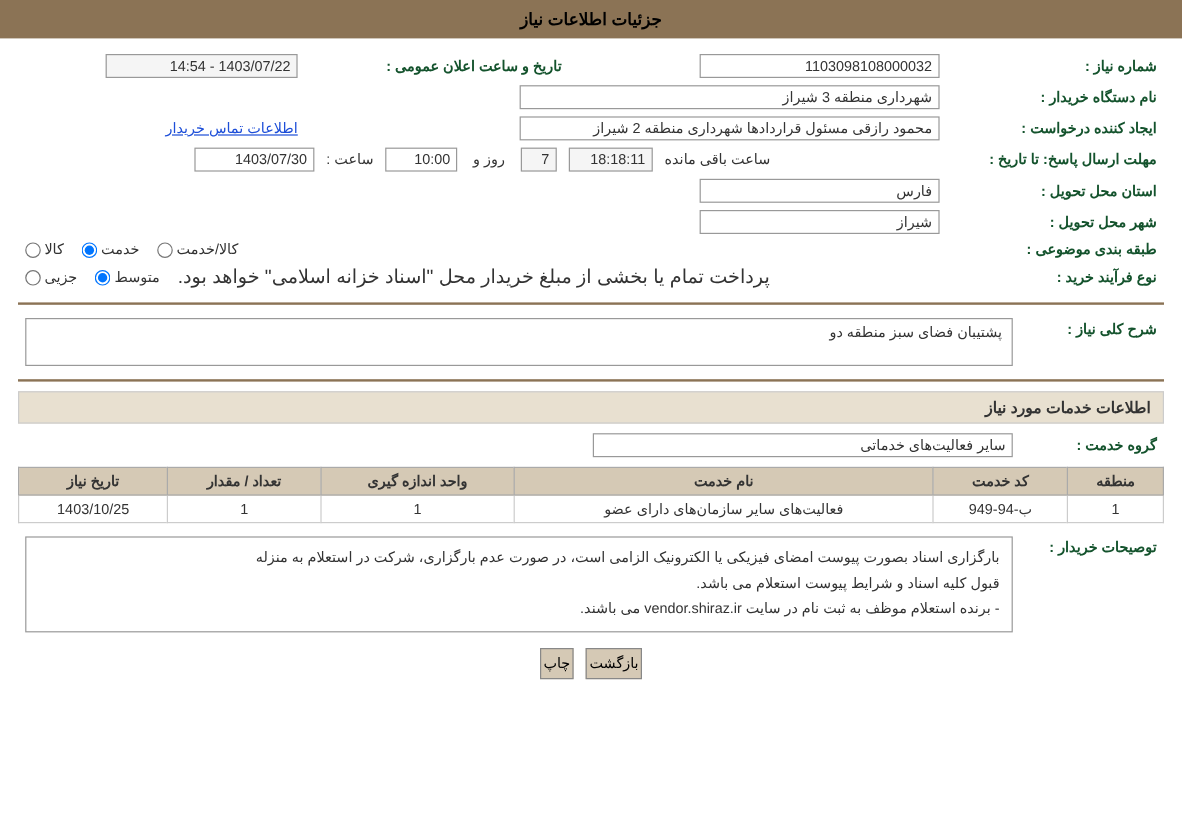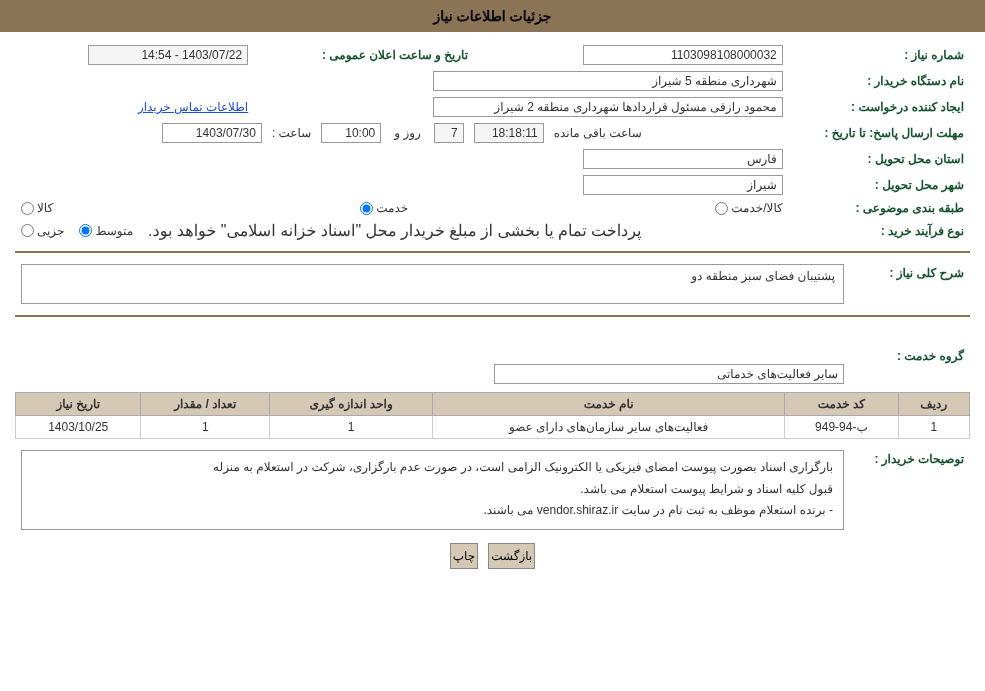--- a/index.html
+++ b/index.html
@@ -165,21 +165,21 @@
         </td>
         <td style="width:20px;"></td>
         <td class="label-cell">تاریخ و ساعت اعلان عمومی :</td>
         <td class="value-cell">
           <span class="input-box shaded-input" style="min-width:160px; display:inline-block;">1403/07/22 - 14:54</span>
         </td>
       </tr>
       <tr>
         <td class="label-cell">نام دستگاه خریدار :</td>
         <td colspan="4" class="value-cell">
-          <span class="input-box" style="min-width:350px; display:inline-block;">شهرداری منطقه 5 شیراز</span>
+          <span class="input-box" style="min-width:350px; display:inline-block;">شهرداری منطقه 3 شیراز</span>
         </td>
       </tr>
       <tr>
         <td class="label-cell">ایجاد کننده درخواست :</td>
         <td colspan="3" class="value-cell">
           <span class="input-box" style="min-width:350px; display:inline-block;">محمود رازقی مسئول قراردادها شهرداری منطقه 2 شیراز</span>
         </td>
         <td class="value-cell">
           <span class="link-text">اطلاعات تماس خریدار</span>
         </td>
@@ -206,21 +206,21 @@
       </tr>
       <tr>
         <td class="label-cell">شهر محل تحویل :</td>
         <td colspan="4" class="value-cell">
           <span class="input-box" style="min-width:200px; display:inline-block;">شیراز</span>
         </td>
       </tr>
       <tr>
         <td class="label-cell">طبقه بندی موضوعی :</td>
         <td colspan="4" class="value-cell">
-          <div class="radio-row" style="flex-direction:row-reverse; justify-content:space-between;">
+          <div class="radio-row" style="flex-direction:row-reverse; justify-content:flex-start;">
             <label class="radio-item">
               <span>کالا</span>
               <input type="radio" name="tabaghe" style="">
             </label>
             <label class="radio-item">
               <span>خدمت</span>
               <input type="radio" name="tabaghe" checked="" style="">
             </label>
             <label class="radio-item">
               <span>کالا/خدمت</span>
@@ -256,36 +256,37 @@
         <td class="label-cell" style="width:120px; vertical-align:top; padding-top:5px;">شرح کلی نیاز :</td>
         <td class="value-cell">
           <div class="input-box-full" style="min-height:40px; padding:4px 8px;">پشتیبان فضای سبز منطقه دو</div>
         </td>
       </tr>
     </tbody>
       </table>
 
     <div class="section-divider"></div>
 
+    <div class="section-title">اطلاعات خدمات مورد نیاز</div>
 
     <table class="info-table">
       <tbody>
           <tr>
         <td class="label-cell" style="width:120px;">گروه خدمت :</td>
         <td class="value-cell">
-          <span class="input-box" style="min-width:350px; display:inline-block;margin-top:36px;">سایر فعالیت‌های خدماتی</span>
+          <span class="input-box" style="min-width:350px; display:inline-block;">سایر فعالیت‌های خدماتی</span>
         </td>
       </tr>
     </tbody>
       </table>
 
     <table class="data-grid">
       <thead>
         <tr>
-          <th>ردیف</th>
+          <th>منطقه</th>
           <th>کد خدمت</th>
           <th>نام خدمت</th>
           <th>واحد اندازه گیری</th>
           <th>تعداد / مقدار</th>
           <th>تاریخ نیاز</th>
         </tr>
       </thead>
       <tbody>
         <tr>
           <td>1</td>

